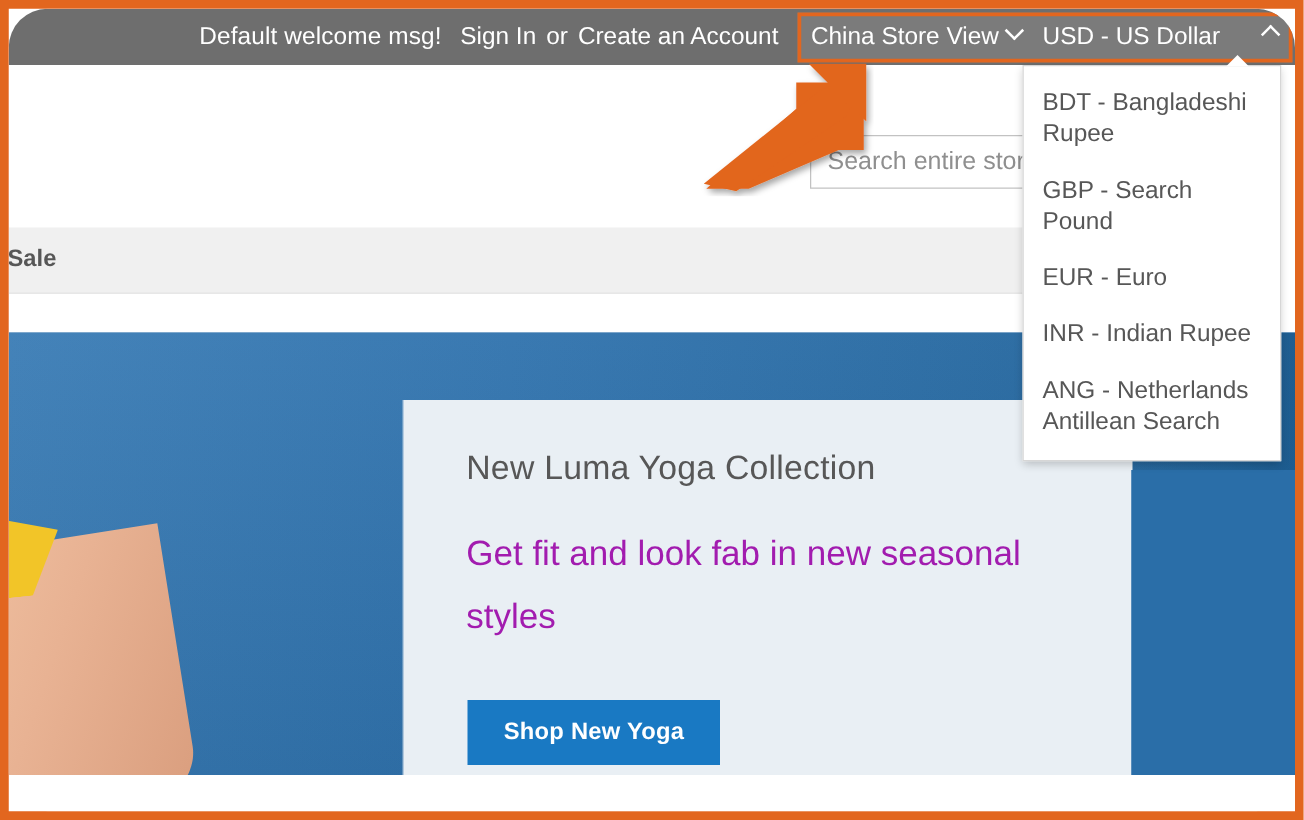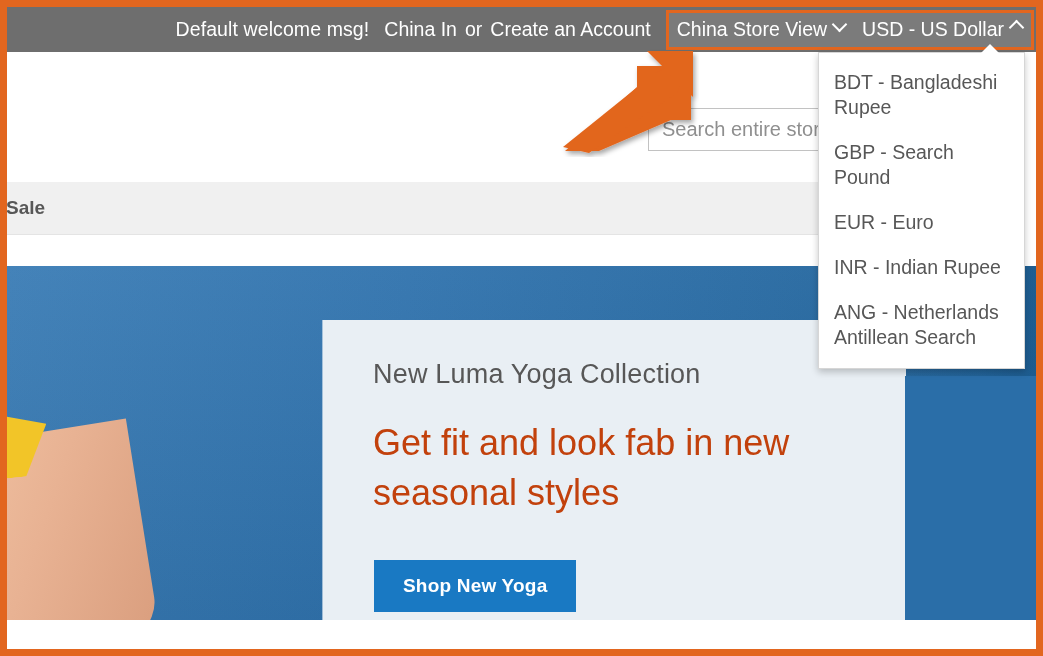--- a/index.html
+++ b/index.html
@@ -21,20 +21,21 @@
     background: #ffffff;
     border: 7px solid #e2661f;
     overflow: hidden;
   }
 
   #page {
     position: absolute;
     inset: 0;
     overflow: hidden;
     background: #ffffff;
+    border-radius: 31px;
   }
 
   
   #topbar {
     position: absolute;
     top: 0;
     left: 0;
     width: 1029px;
     height: 45px;
     background: #6e6e6e;
@@ -85,21 +86,21 @@
 
   .switcher {
     display: flex;
     align-items: flex-start;
     color: #ffffff;
     font-size: 19.5px;
     cursor: pointer;
     white-space: nowrap;
   }
 
-  .switcher + .switcher { margin-left: 16px; }
+  .switcher + .switcher { margin-left: 16px; gap: 28px; }
 
   .chev {
     display: inline-block;
     margin-left: 7px;
     width: 12px;
     height: 12px;
     position: relative;
     flex: 0 0 auto;
   }
   .chev::before {
@@ -242,23 +243,23 @@
     font-weight: normal;
     letter-spacing: 0.2px;
     white-space: nowrap;
   }
 
   #hero-title {
     position: absolute;
     left: 50px;
     top: 98px;
     width: 510px;
-    font-size: 36px;
+    font-size: 28px;
     line-height: 50px;
-    color: #c2410c;
+    color: #a21caf;
     font-weight: normal;
   }
 
   #hero-cta {
     position: absolute;
     left: 51px;
     top: 240px;
     background: #1979c3;
     color: #ffffff;
     font-size: 19px;
@@ -327,21 +328,21 @@
 <body>
 
 <div id="screenshot">
   <div id="page">
 
     <div id="topbar">
       <div class="topbar-inner">
 
         <span class="welcome-msg">Default welcome msg!</span>
 
-        <a class="topbar-link">China In</a>
+        <a class="topbar-link">Sign In</a>
 
         <span class="topbar-sep">or</span>
 
         <a class="topbar-link">Create an Account</a>
 
         <div id="switcher-highlight">
 
           <div class="switcher">
             <span>China Store View</span>
             <span class="chev down"></span>

